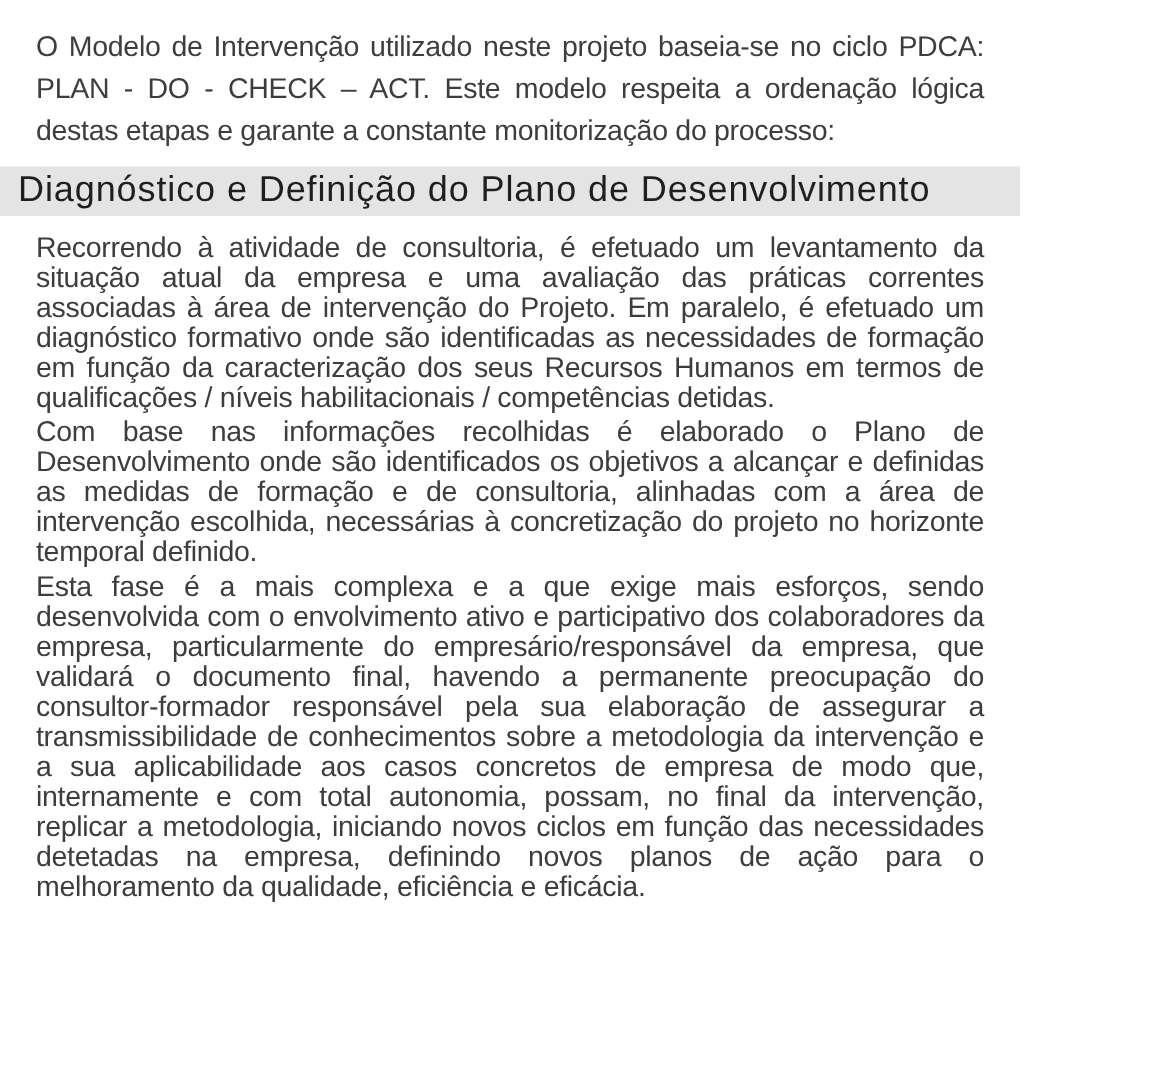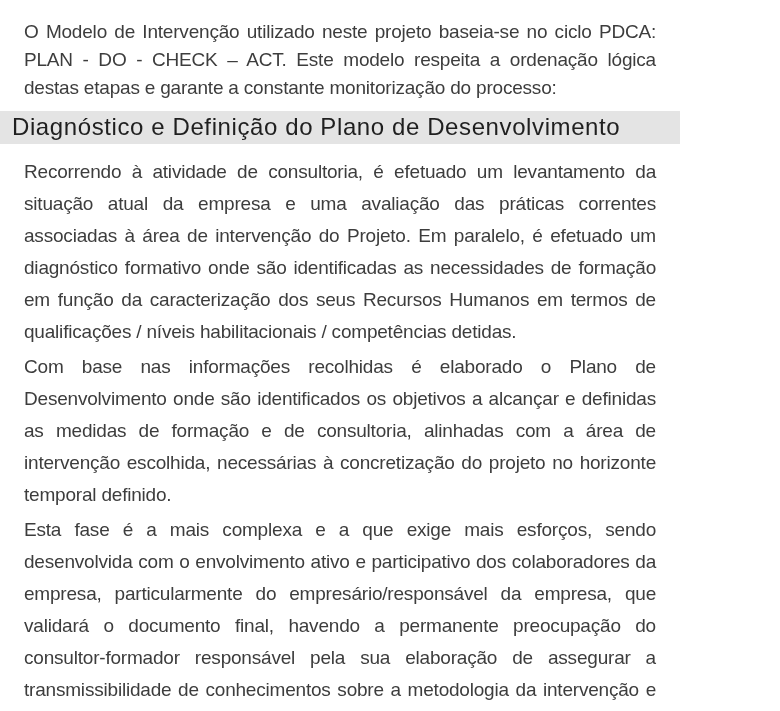--- a/index.html
+++ b/index.html
@@ -42,21 +42,21 @@
     letter-spacing: 0.6px;
     line-height: 28px;
     padding: 2px 0 3px 12px;
   }
   .body-text {
     margin-top: 12px;
   }
   .body-text p {
     margin: 0 24px 3px 24px;
     font-size: 19px;
-    line-height: 32px;
+    line-height: 20px;
     letter-spacing: -0.2px;
     color: var(--body-text);
     text-align: justify;
   }
 </style>
 </head>
 <body style="--body-text: #3d3d3d; --heading-text: #1f1f1f; --heading-bar-bg: #e4e4e4; --page-bg: #ffffff;">
 
 <div class="doc">
   <p class="intro">O Modelo de Intervenção utilizado neste projeto baseia-se no ciclo PDCA: PLAN - DO - CHECK – ACT. Este modelo respeita a ordenação lógica destas etapas e garante a constante monitorização do processo:</p>

